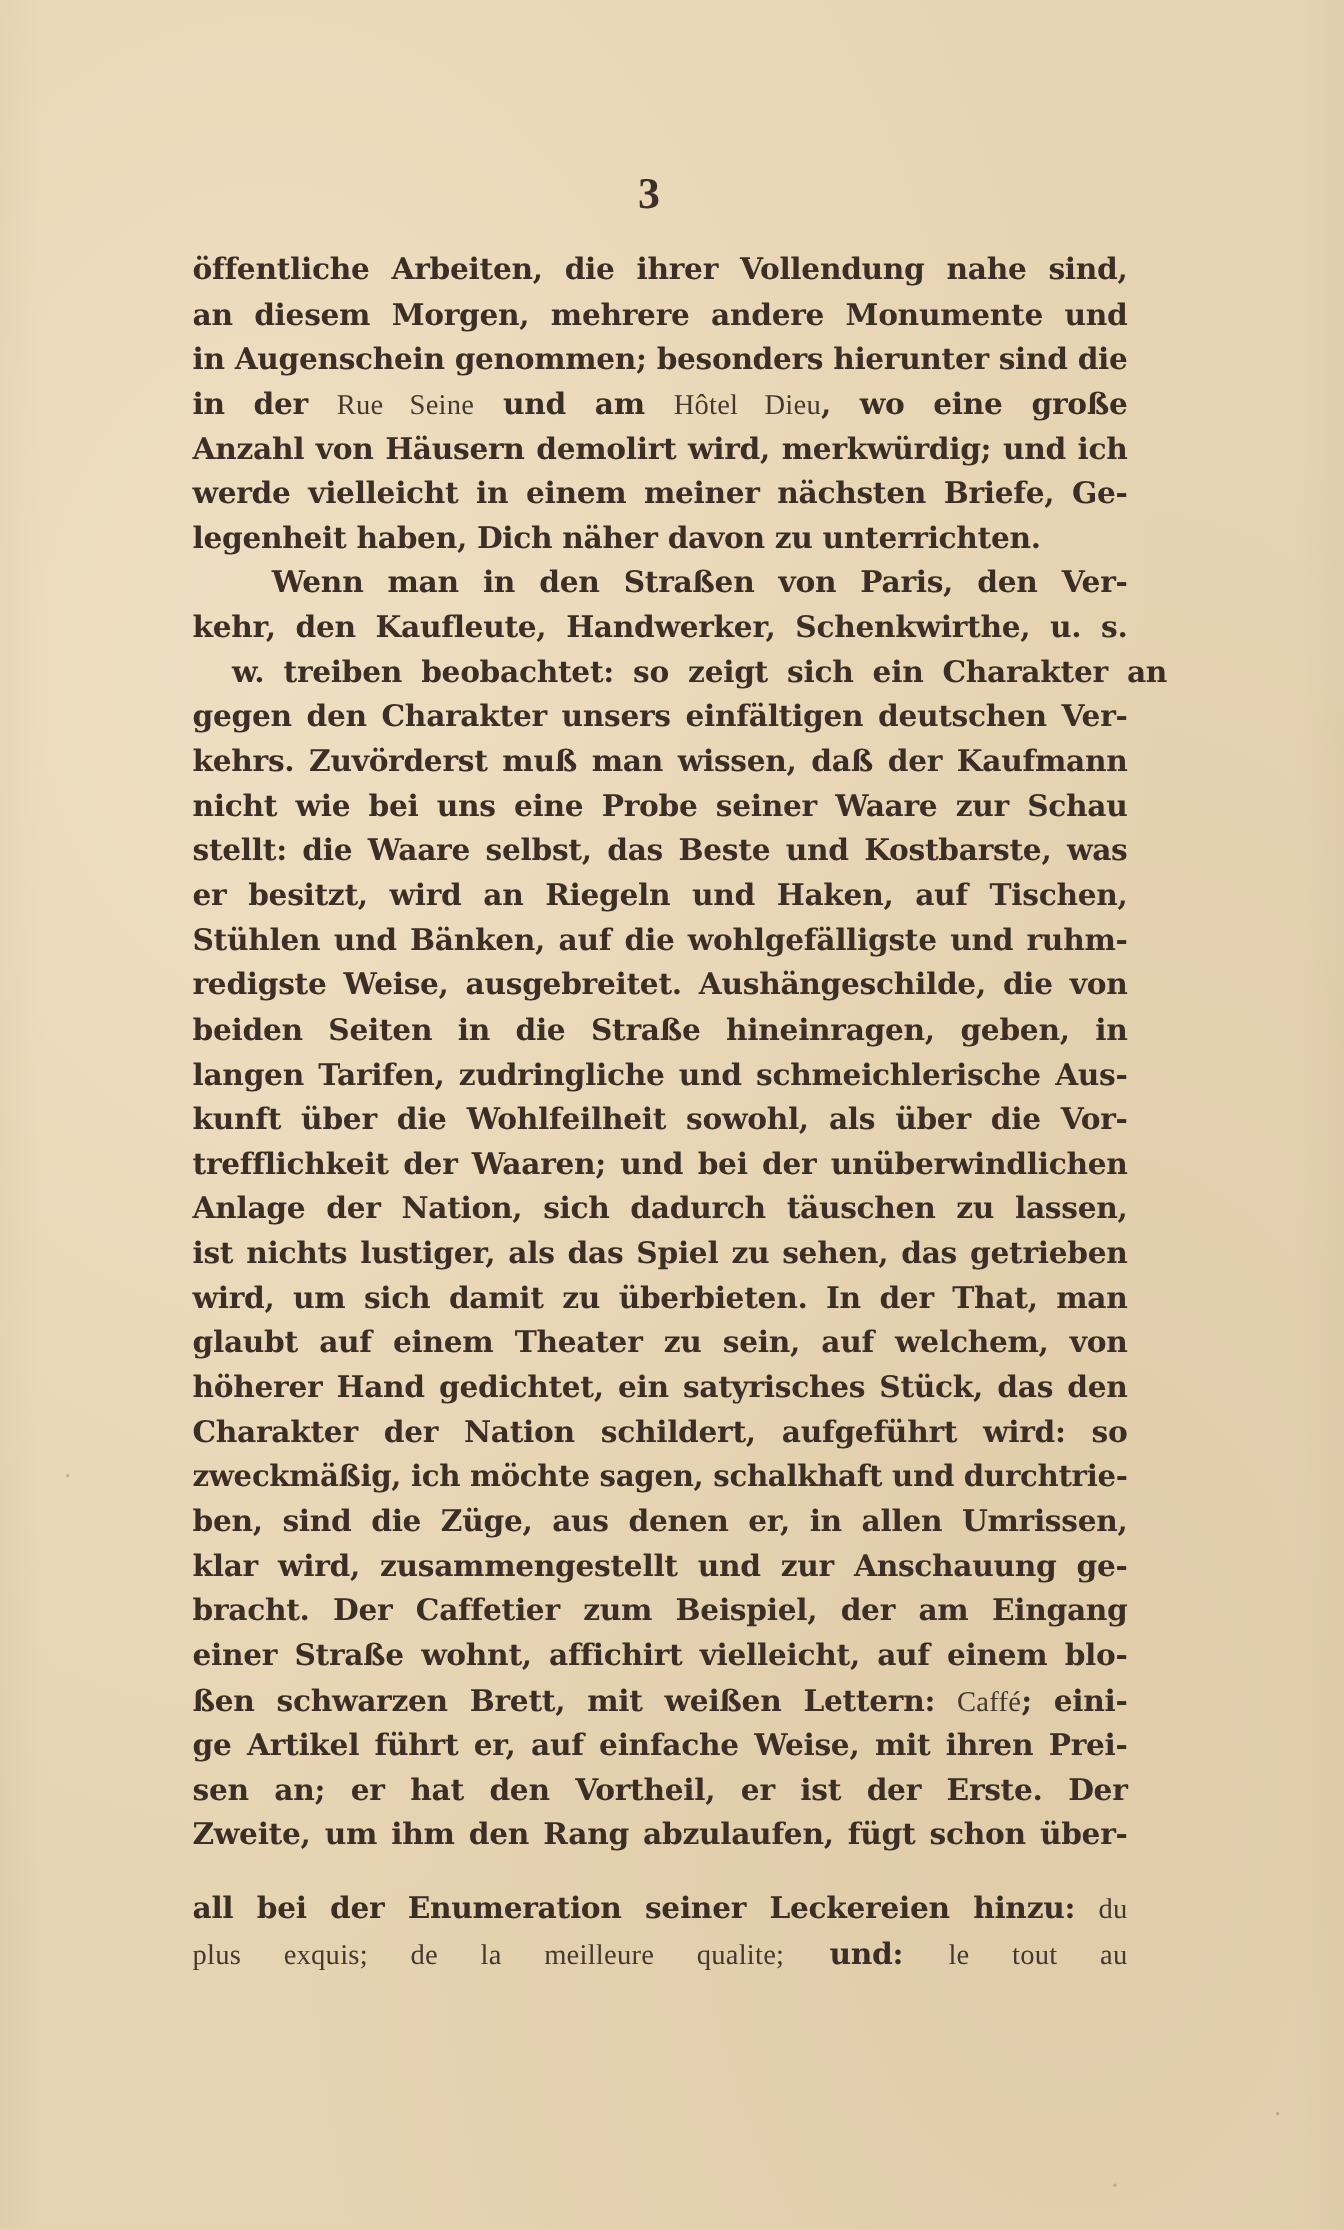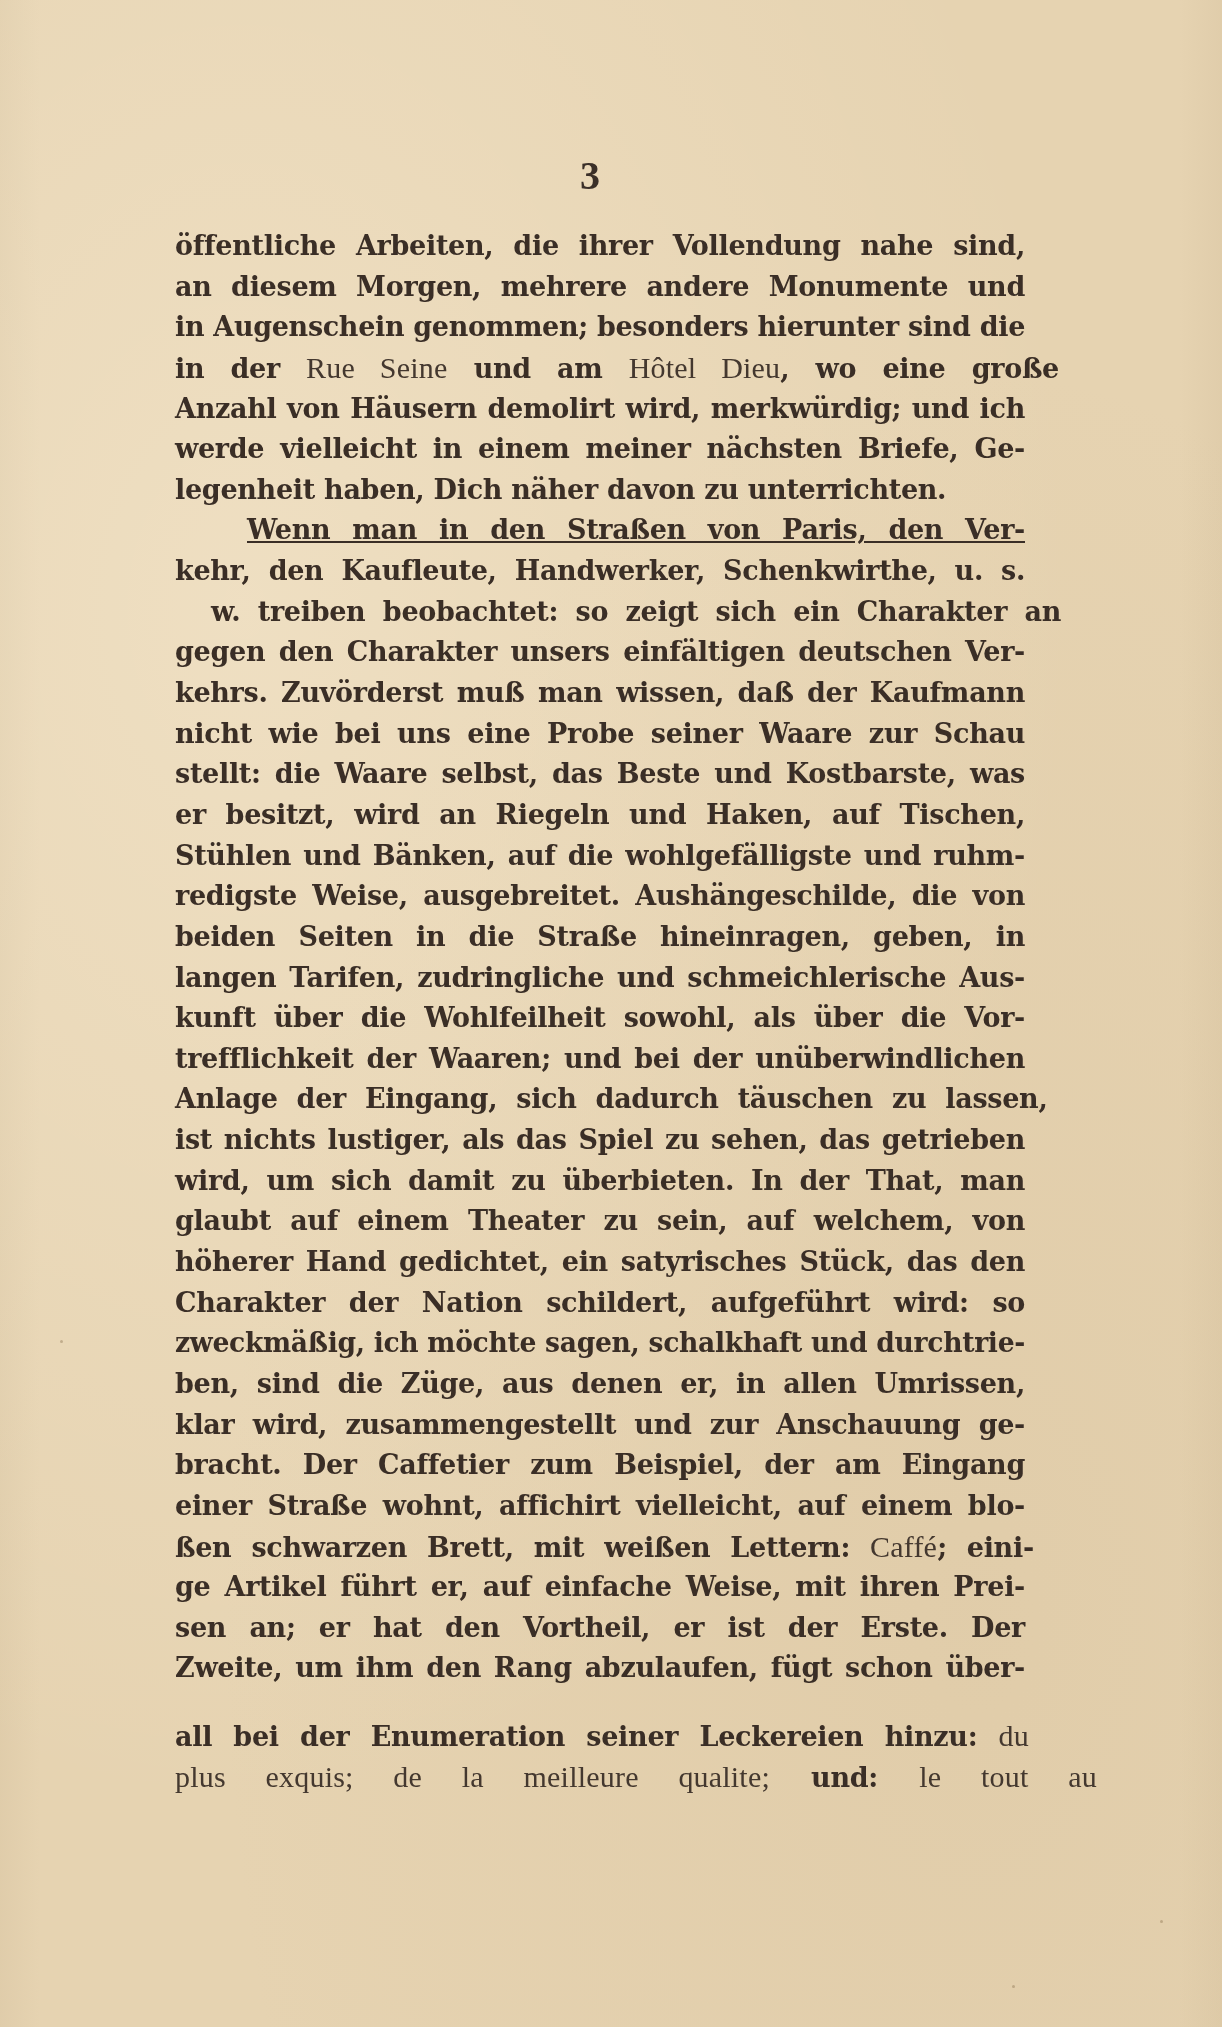--- a/index.html
+++ b/index.html
@@ -40,21 +40,21 @@
     text-align: justify;
     text-align-last: justify;
     display: block;
     overflow: visible;
   }
   .line.para-end { text-align-last: left; }
   .line.indent { padding-left: 72px; }
   .seg.latin {
     font-family: "Liberation Serif", serif;
     font-weight: normal;
-    font-size: 30px;
+    font-size: 26px;
     letter-spacing: 0.2px;
     color: #44382f;
   }
   .fleck {
     position: absolute; width: 3px; height: 3px; border-radius: 50%;
     background: rgba(120,95,60,0.35);
   }
 </style>
 </head>
 <body>
@@ -62,35 +62,35 @@
 <div class="page-number">3</div>
 
 <div class="text-block" id="text-block">
     <div class="line" style="white-space: nowrap; text-align-last: left; text-align: left;"><span style="word-spacing: 10.849px;"><span class="seg">öffentliche Arbeiten, die ihrer Vollendung nahe sind,</span></span></div>
     <div class="line" style="white-space: nowrap; text-align-last: left; text-align: left;"><span style="word-spacing: 10.4505px;"><span class="seg">an diesem Morgen, mehrere andere Monumente und</span></span></div>
     <div class="line" style="white-space: nowrap; text-align-last: left; text-align: left;"><span style="display: inline-block; transform-origin: left center; transform: scaleX(0.998019);"><span class="seg">in Augenschein genommen; besonders hierunter sind die</span></span></div>
     <div class="line" style="white-space: nowrap; text-align-last: left; text-align: left;"><span style="word-spacing: 17.0938px;"><span class="seg">in der </span><span class="seg latin">Rue Seine</span><span class="seg"> und am </span><span class="seg latin">Hôtel Dieu</span><span class="seg">, wo eine große</span></span></div>
     <div class="line" style="white-space: nowrap; text-align-last: left; text-align: left;"><span style="word-spacing: 1.50446px;"><span class="seg">Anzahl von Häusern demolirt wird, merkwürdig; und ich</span></span></div>
     <div class="line" style="white-space: nowrap; text-align-last: left; text-align: left;"><span style="word-spacing: 6.89286px;"><span class="seg">werde vielleicht in einem meiner nächsten Briefe, Ge-</span></span></div>
     <div class="line para-end" style="white-space: nowrap; text-align-last: left; text-align: left;"><span><span class="seg">legenheit haben, Dich näher davon zu unterrichten.</span></span></div>
-    <div class="line indent" style="white-space: nowrap; text-align-last: left; text-align: center; text-decoration: underline;"><span style="word-spacing: 12.8262px;"><span class="seg">Wenn man in den Straßen von Paris, den Ver-</span></span></div>
+    <div class="line indent" style="white-space: nowrap; text-align-last: left; text-align: center;"><span style="word-spacing: 12.8262px;"><span class="seg">Wenn man in den Straßen von Paris, den Ver-</span></span></div>
     <div class="line" style="white-space: nowrap; text-align-last: left; text-align: left;"><span style="word-spacing: 8.86198px;"><span class="seg">kehr, den Kaufleute, Handwerker, Schenkwirthe, u. s.</span></span></div>
     <div class="line" style="white-space: nowrap; text-align-last: left; text-align: left;"><span style="word-spacing: 8.29883px; margin-left: 36px;"><span class="seg">w. treiben beobachtet: so zeigt sich ein Charakter an</span></span></div>
     <div class="line" style="white-space: nowrap; text-align-last: left; text-align: left;"><span style="word-spacing: 4.31771px;"><span class="seg">gegen den Charakter unsers einfältigen deutschen Ver-</span></span></div>
     <div class="line" style="white-space: nowrap; text-align-last: left; text-align: left;"><span style="word-spacing: 4.34598px;"><span class="seg">kehrs. Zuvörderst muß man wissen, daß der Kaufmann</span></span></div>
     <div class="line" style="white-space: nowrap; text-align-last: left; text-align: left;"><span style="word-spacing: 7.56076px;"><span class="seg">nicht wie bei uns eine Probe seiner Waare zur Schau</span></span></div>
     <div class="line" style="white-space: nowrap; text-align-last: left; text-align: left;"><span style="word-spacing: 5.03906px;"><span class="seg">stellt: die Waare selbst, das Beste und Kostbarste, was</span></span></div>
     <div class="line" style="white-space: nowrap; text-align-last: left; text-align: left;"><span style="word-spacing: 10.666px;"><span class="seg">er besitzt, wird an Riegeln und Haken, auf Tischen,</span></span></div>
     <div class="line" style="white-space: nowrap; text-align-last: left; text-align: left;"><span style="word-spacing: 3.07589px;"><span class="seg">Stühlen und Bänken, auf die wohlgefälligste und ruhm-</span></span></div>
     <div class="line" style="white-space: nowrap; text-align-last: left; text-align: left;"><span style="word-spacing: 6.33437px;"><span class="seg">redigste Weise, ausgebreitet. Aushängeschilde, die von</span></span></div>
     <div class="line" style="white-space: nowrap; text-align-last: left; text-align: left;"><span style="word-spacing: 14.1384px;"><span class="seg">beiden Seiten in die Straße hineinragen, geben, in</span></span></div>
     <div class="line" style="white-space: nowrap; text-align-last: left; text-align: left;"><span style="word-spacing: 3.87812px; margin-top: 47px;"><span class="seg">langen Tarifen, zudringliche und schmeichlerische Aus-</span></span></div>
     <div class="line" style="white-space: nowrap; text-align-last: left; text-align: left;"><span style="word-spacing: 9.08984px;"><span class="seg">kunft über die Wohlfeilheit sowohl, als über die Vor-</span></span></div>
     <div class="line" style="white-space: nowrap; text-align-last: left; text-align: left;"><span style="word-spacing: 3.98958px;"><span class="seg">trefflichkeit der Waaren; und bei der unüberwindlichen</span></span></div>
-    <div class="line" style="white-space: nowrap; text-align-last: left; text-align: left;"><span style="word-spacing: 9.8817px;"><span class="seg">Anlage der Eingang, sich dadurch täuschen zu lassen,</span></span></div>
+    <div class="line" style="white-space: nowrap; text-align-last: left; text-align: left;"><span style="word-spacing: 9.8817px;"><span class="seg">Anlage der Nation, sich dadurch täuschen zu lassen,</span></span></div>
     <div class="line" style="white-space: nowrap; text-align-last: left; text-align: left;"><span style="word-spacing: 2.71875px;"><span class="seg">ist nichts lustiger, als das Spiel zu sehen, das getrieben</span></span></div>
     <div class="line" style="white-space: nowrap; text-align-last: left; text-align: left;"><span style="word-spacing: 7.78819px; margin-top: 36px;"><span class="seg">wird, um sich damit zu überbieten. In der That, man</span></span></div>
     <div class="line" style="white-space: nowrap; text-align-last: left; text-align: left;"><span style="word-spacing: 10.2207px;"><span class="seg">glaubt auf einem Theater zu sein, auf welchem, von</span></span></div>
     <div class="line" style="white-space: nowrap; text-align-last: left; text-align: left;"><span style="word-spacing: 3.79464px;"><span class="seg">höherer Hand gedichtet, ein satyrisches Stück, das den</span></span></div>
     <div class="line" style="white-space: nowrap; text-align-last: left; text-align: left;"><span style="word-spacing: 14.5104px;"><span class="seg">Charakter der Nation schildert, aufgeführt wird: so</span></span></div>
     <div class="line" style="white-space: nowrap; text-align-last: left; text-align: left;"><span style="display: inline-block; transform-origin: left center; transform: scaleX(0.984313);"><span class="seg">zweckmäßig, ich möchte sagen, schalkhaft und durchtrie-</span></span></div>
     <div class="line" style="white-space: nowrap; text-align-last: left; text-align: left;"><span style="word-spacing: 8.80556px;"><span class="seg">ben, sind die Züge, aus denen er, in allen Umrissen,</span></span></div>
     <div class="line" style="white-space: nowrap; text-align-last: left; text-align: left;"><span style="word-spacing: 9.11719px;"><span class="seg">klar wird, zusammengestellt und zur Anschauung ge-</span></span></div>
     <div class="line" style="white-space: nowrap; text-align-last: left; text-align: left;"><span style="word-spacing: 12.2366px;"><span class="seg">bracht. Der Caffetier zum Beispiel, der am Eingang</span></span></div>
     <div class="line" style="white-space: nowrap; text-align-last: left; text-align: left;"><span style="word-spacing: 6.54911px;"><span class="seg">einer Straße wohnt, affichirt vielleicht, auf einem blo-</span></span></div>

